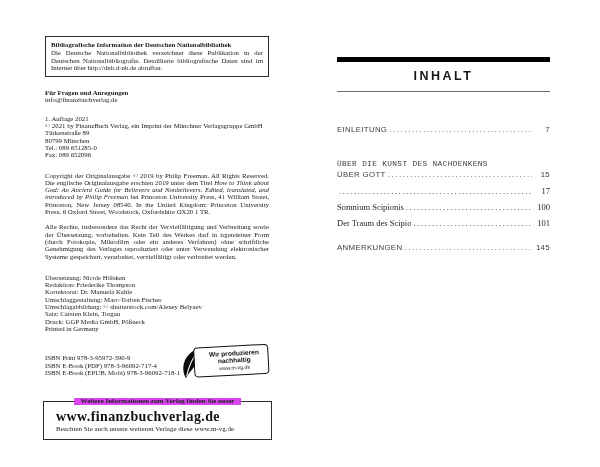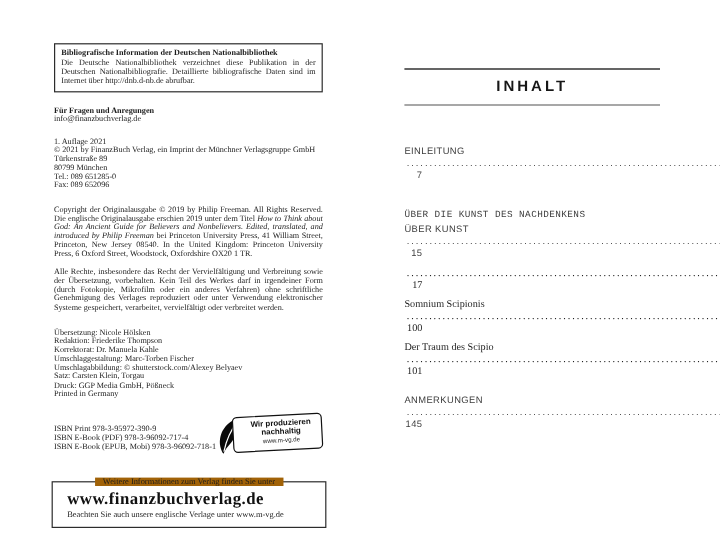--- a/index.html
+++ b/index.html
@@ -82,60 +82,60 @@
     position: relative;
     margin-top: 19px;
     margin-left: -2px; margin-right: -3px;
     border: 1px solid #2c2c2c;
     padding: 8px 12px 6px 12px;
   }
   .info-legend {
     position: absolute;
     top: -4.5px; left: 50%;
     transform: translateX(-50%);
-    background: #a16207;
+    background: #d946ef;
     padding: 0 7px;
     white-space: nowrap;
     font-size: 7px;
     color: #1b1b1b;
+    font-weight: bold;
   }
   .info-url {
     font-weight: bold;
     font-size: 14px;
     letter-spacing: 0.4px;
     line-height: 13px;
     color: #111;
   }
   .info-note { font-size: 7px; margin-top: 2.5px; }
 
   
   .page-right {
     position: absolute;
     left: 337px; top: 57px;
     width: 213px;
   }
   .toc-header {
-    border-top: 1px solid #000000;
+    border-top: 5px solid #000000;
     border-bottom: 1px solid #6e6e6e;
     text-align: center;
     padding: 7px 0 8px 0;
   }
   .toc-title {
     font-family: "Liberation Sans", sans-serif;
     font-weight: bold;
     font-size: 12.5px;
     letter-spacing: 2.5px;
     color: #171717;
   }
   .toc-list { margin-top: 33px; }
   .toc-row {
     display: flex;
     align-items: flex-start;
     line-height: 10px;
-    flex-direction: column;
   }
   .toc-caps {
     font-family: "Liberation Sans", sans-serif;
     font-size: 7.8px;
     letter-spacing: 0.35px;
     color: #3d3d3d;
   }
   .toc-serif {
     font-family: "Liberation Serif", serif;
     font-size: 8.5px;
@@ -212,21 +212,21 @@
         <div class="eco-line">Wir produzieren</div>
         <div class="eco-line">nachhaltig</div>
         <div class="eco-url">www.m-vg.de</div>
       </div>
     </div>
   </div>
 
   <div class="info-box">
     <div class="info-legend">Weitere Informationen zum Verlag finden Sie unter</div>
     <div class="info-url">www.finanzbuchverlag.de</div>
-    <div class="info-note">Beachten Sie auch unsere englische Verlage unter www.m-vg.de</div>
+    <div class="info-note">Beachten Sie auch unsere weiteren Verlage diese www.m-vg.de</div>
   </div>
 
 </div>
 
 <div class="page-right">
 
   <div class="toc-header">
     <div class="toc-title">INHALT</div>
   </div>
 
@@ -235,21 +235,21 @@
     <div class="toc-row toc-caps">
       <span class="toc-label">EINLEITUNG</span>
       <span class="leader"></span>
       <span class="toc-page">7</span>
     </div>
 
     <div class="toc-caps" style="margin-top:25px;font-family:Liberation Mono, monospace;">
       <span class="toc-label">ÜBER DIE KUNST DES NACHDENKENS</span>
     </div>
     <div class="toc-row toc-caps" style="margin-top:2px;">
-      <span class="toc-label">ÜBER KUNST</span>
+      <span class="toc-label">ÜBER GOTT</span>
       <span class="leader"></span>
       <span class="toc-page">15</span>
     </div>
 
 
     <div class="toc-row toc-serif" style="margin-top:6px;">
       <span class="leader"></span>
       <span class="toc-page">17</span>
     </div>
 

